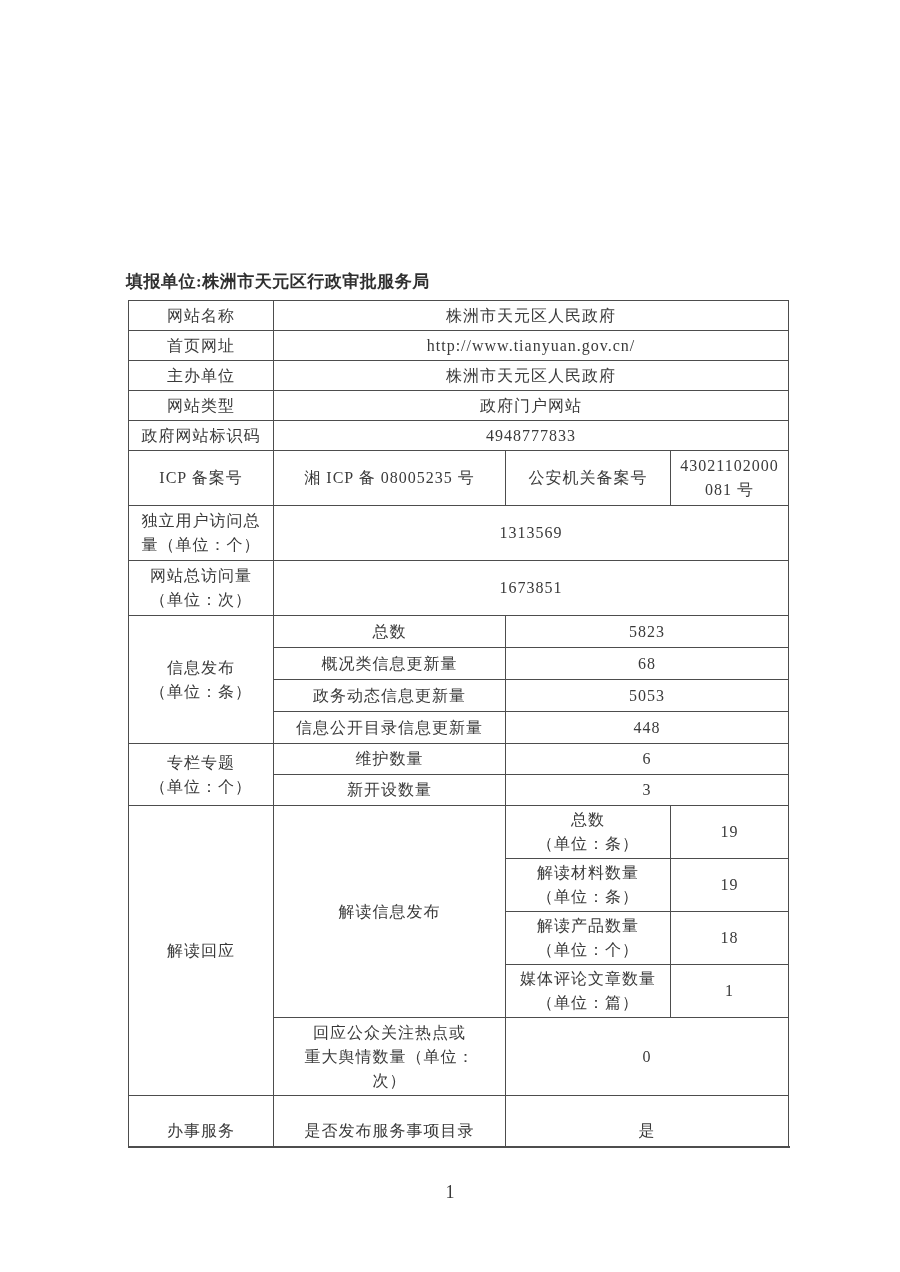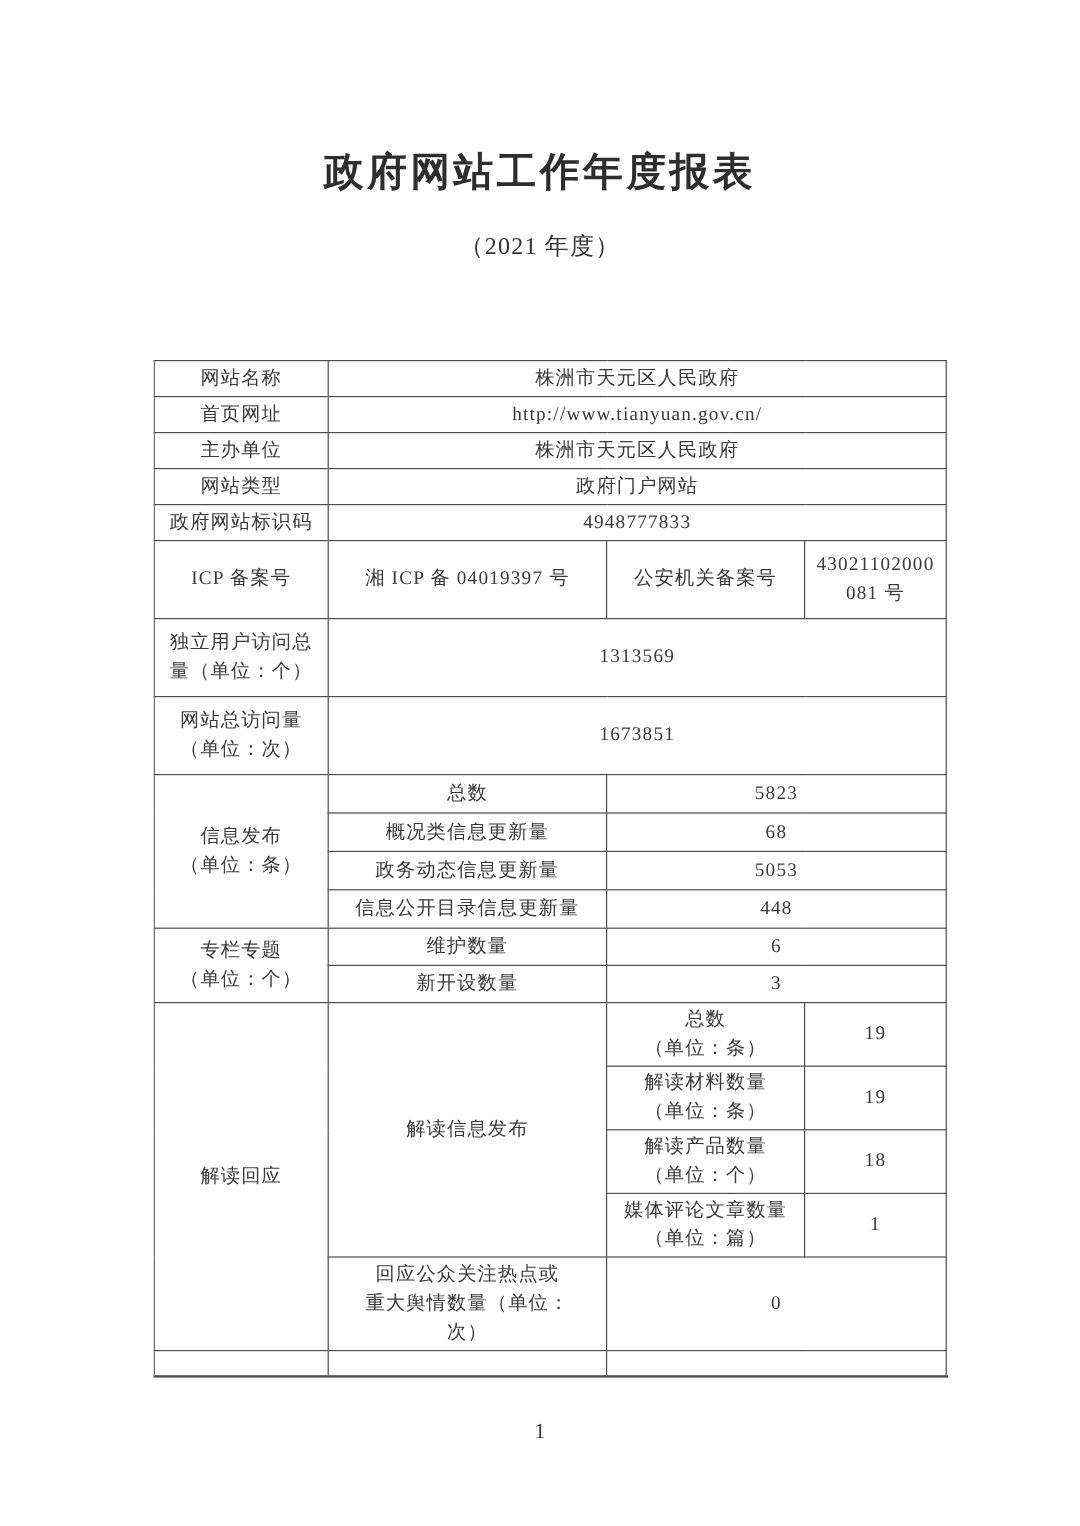--- a/index.html
+++ b/index.html
@@ -62,21 +62,21 @@
     text-align: center;
     vertical-align: middle;
     font-size: 16px;
     line-height: 1.5;
     letter-spacing: 1px;
     padding: 0 4px;
     color: #3a3a3a;
     overflow: hidden;
   }
   .h30 { height: 30px; }
-  .h55 { height: 65px; margin-left: 24px; }
+  .h55 { height: 55px; margin-left: 24px; }
   .h32 { height: 32px; }
   .h31 { height: 31px; margin-left: 48px; }
   .h53 { height: 53px; }
   .h78 { height: 78px; }
   .h70 { height: 70px; margin-left: 20px; }
   td.grp { letter-spacing: 2px; }
   td.v-bottom { vertical-align: bottom; padding-bottom: 26px; }
   td.v-top { vertical-align: top; padding-top: 6px; }
   .page-number {
     position: absolute;
@@ -86,23 +86,22 @@
     text-align: center;
     font-size: 18px;
     color: #3a3a3a;
   }
 </style>
 </head>
 <body>
 
 <div class="page">
 
-  <div class="doc-title">政府网站工作年度报表</div>
-  <div class="doc-subtitle">（2021 年度）</div>
-
+
+  <div class="unit-line"><span>填报单位:</span><span>株洲市天元区行政审批服务局</span></div>
 
   <div class="table-wrap">
     <table class="report">
       <colgroup>
         <col style="width:145px">
         <col style="width:232px">
         <col style="width:165px">
         <col style="width:118px">
       </colgroup>
 
@@ -127,21 +126,21 @@
         <td colspan="3">政府门户网站</td>
       </tr>
 
       <tr class="h30">
         <td>政府网站标识码</td>
         <td colspan="3">4948777833</td>
       </tr>
 
       <tr class="h55">
         <td>ICP 备案号</td>
-        <td>湘 ICP 备 04019397 号</td>
+        <td>湘 ICP 备 08005235 号</td>
         <td>公安机关备案号</td>
         <td>
           <div>43021102000</div>
           <div>081 号</div>
         </td>
       </tr>
 
       <tr class="h55">
         <td>
           <div>独立用户访问总</div>

